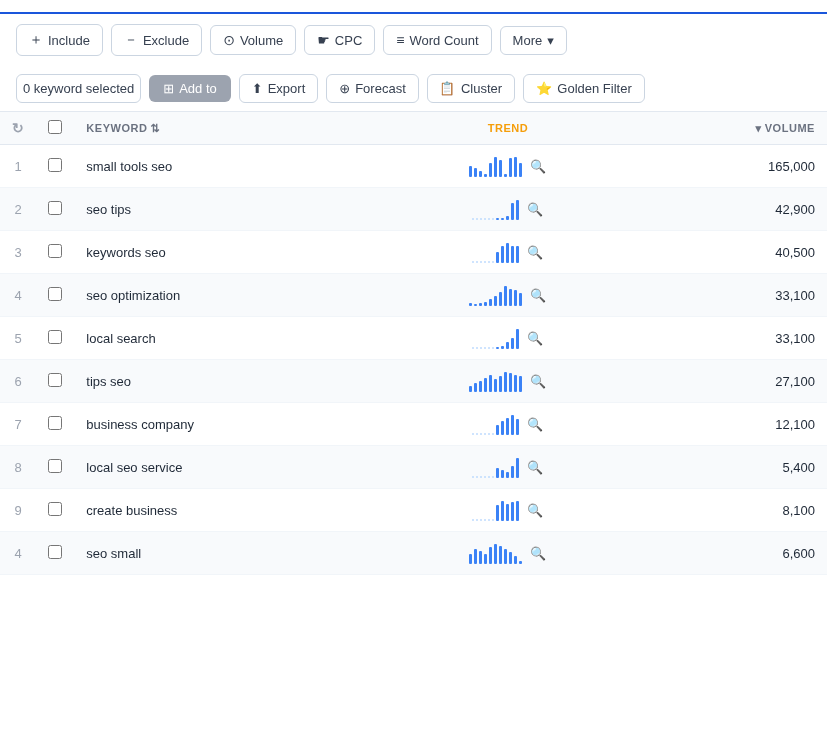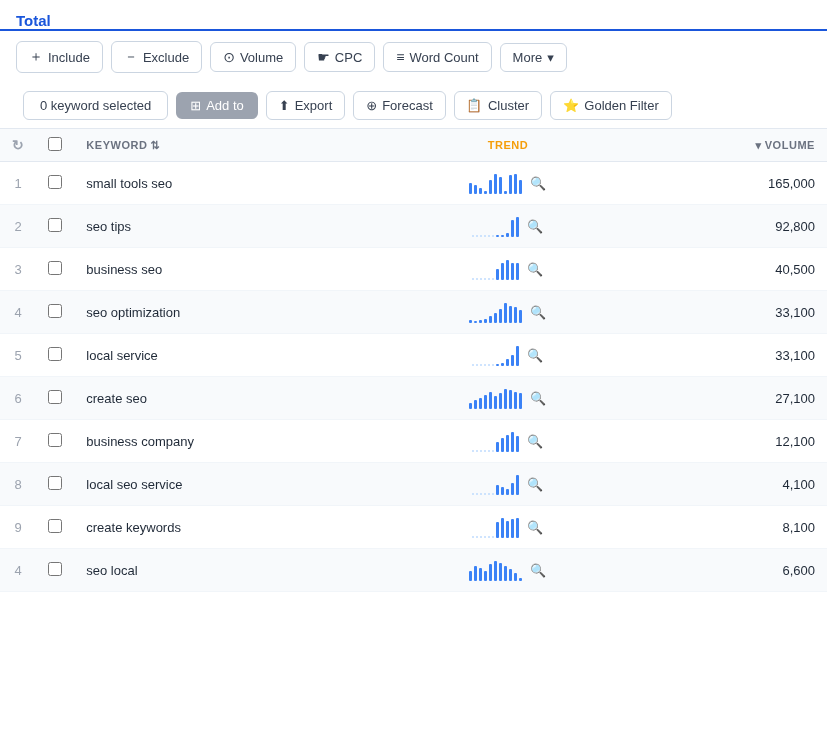--- a/index.html
+++ b/index.html
@@ -14,22 +14,22 @@
       display: flex; align-items: center; gap: 5px;
       border: 1.5px solid #cbd5e1; border-radius: 6px;
       padding: 6px 12px; background: #fff; cursor: pointer;
       font-size: 13px; color: #374151; white-space: nowrap;
     }
     .toolbar-btn .icon { font-size: 14px; }
 
     .action-bar { display: flex; align-items: center; gap: 8px; padding: 8px 16px; flex-wrap: wrap; }
     .keyword-selected-btn {
       border: 1.5px solid #cbd5e1; border-radius: 6px;
-      padding: 6px 16px; background: #fff; cursor: pointer;
-      font-size: 13px; color: #374151; margin-left: 7px;
+      padding: 6px 6px; background: #fff; cursor: pointer;
+      font-size: 13px; color: #374151;
     }
     .add-to-btn {
       display: flex; align-items: center; gap: 5px;
       border: none; border-radius: 6px;
       padding: 6px 14px; background: #9ca3af; cursor: pointer;
       font-size: 13px; color: #fff;
     }
     .action-btn {
       display: flex; align-items: center; gap: 5px;
       border: 1.5px solid #cbd5e1; border-radius: 6px;
@@ -65,21 +65,20 @@
     .trend-wrapper { display: flex; align-items: center; justify-content: center; gap: 4px; }
 
     .refresh-icon { color: #9ca3af; font-size: 14px; }
 
     .col-sort { cursor: pointer; display: inline-flex; align-items: center; gap: 3px; }
   </style>
 </head>
 <body>
 
 <div class="top-section">
-  <div class="total-title">Total</div>
 </div>
 
 <div class="toolbar">
   <button class="toolbar-btn">
     <span class="icon">＋</span>
     <span>Include</span>
   </button>
   <button class="toolbar-btn">
     <span class="icon">－</span>
     <span>Exclude</span>
@@ -195,26 +194,26 @@
                 <div class="bar" style="height: 2px; background: rgb(191, 219, 254); width: 2px; border-radius: 50%;"></div>
                 <div class="bar" style="height: 2px;"></div>
                 <div class="bar" style="height: 2px;"></div>
                 <div class="bar" style="height: 4px;"></div>
                 <div class="bar" style="height: 17px;"></div>
                 <div class="bar" style="height: 20px;"></div>
               </div>
               <button class="search-icon-btn">🔍</button>
             </div>
           </td>
-          <td class="volume">92,800</td>
+          <td class="volume">42,900</td>
         </tr>
         <tr>
           <td class="num">3</td>
           <td class="check"><input type="checkbox" style=""></td>
-          <td class="keyword-name">business seo</td>
+          <td class="keyword-name">keywords seo</td>
           <td class="trend">
             <div class="trend-wrapper">
               <div class="trend-chart">
                 <div class="bar" style="height: 2px; background: rgb(191, 219, 254); width: 2px; border-radius: 50%;"></div>
                 <div class="bar" style="height: 2px; background: rgb(191, 219, 254); width: 2px; border-radius: 50%;"></div>
                 <div class="bar" style="height: 2px; background: rgb(191, 219, 254); width: 2px; border-radius: 50%;"></div>
                 <div class="bar" style="height: 2px; background: rgb(191, 219, 254); width: 2px; border-radius: 50%;"></div>
                 <div class="bar" style="height: 2px; background: rgb(191, 219, 254); width: 2px; border-radius: 50%;"></div>
                 <div class="bar" style="height: 2px; background: rgb(191, 219, 254); width: 2px; border-radius: 50%;"></div>
                 <div class="bar" style="height: 11px;"></div>
@@ -248,21 +247,21 @@
                 <div class="bar" style="height: 13px;"></div>
               </div>
               <button class="search-icon-btn">🔍</button>
             </div>
           </td>
           <td class="volume">33,100</td>
         </tr>
         <tr>
           <td class="num">5</td>
           <td class="check"><input type="checkbox" style=""></td>
-          <td class="keyword-name">local service</td>
+          <td class="keyword-name">local search</td>
           <td class="trend">
             <div class="trend-wrapper">
               <div class="trend-chart">
                 <div class="bar" style="height: 2px; background: rgb(191, 219, 254); width: 2px; border-radius: 50%;"></div>
                 <div class="bar" style="height: 2px; background: rgb(191, 219, 254); width: 2px; border-radius: 50%;"></div>
                 <div class="bar" style="height: 2px; background: rgb(191, 219, 254); width: 2px; border-radius: 50%;"></div>
                 <div class="bar" style="height: 2px; background: rgb(191, 219, 254); width: 2px; border-radius: 50%;"></div>
                 <div class="bar" style="height: 2px; background: rgb(191, 219, 254); width: 2px; border-radius: 50%;"></div>
                 <div class="bar" style="height: 2px; background: rgb(191, 219, 254); width: 2px; border-radius: 50%;"></div>
                 <div class="bar" style="height: 2px;"></div>
@@ -272,21 +271,21 @@
                 <div class="bar" style="height: 20px;"></div>
               </div>
               <button class="search-icon-btn">🔍</button>
             </div>
           </td>
           <td class="volume">33,100</td>
         </tr>
         <tr>
           <td class="num">6</td>
           <td class="check"><input type="checkbox" style=""></td>
-          <td class="keyword-name">create seo</td>
+          <td class="keyword-name">tips seo</td>
           <td class="trend">
             <div class="trend-wrapper">
               <div class="trend-chart">
                 <div class="bar" style="height: 6px;"></div>
                 <div class="bar" style="height: 9px;"></div>
                 <div class="bar" style="height: 11px;"></div>
                 <div class="bar" style="height: 14px;"></div>
                 <div class="bar" style="height: 17px;"></div>
                 <div class="bar" style="height: 13px;"></div>
                 <div class="bar" style="height: 16px;"></div>
@@ -339,26 +338,26 @@
                 <div class="bar" style="height: 2px; background: rgb(191, 219, 254); width: 2px; border-radius: 50%;"></div>
                 <div class="bar" style="height: 10px;"></div>
                 <div class="bar" style="height: 8px;"></div>
                 <div class="bar" style="height: 6px;"></div>
                 <div class="bar" style="height: 12px;"></div>
                 <div class="bar" style="height: 20px;"></div>
               </div>
               <button class="search-icon-btn">🔍</button>
             </div>
           </td>
-          <td class="volume">4,100</td>
+          <td class="volume">5,400</td>
         </tr>
         <tr>
           <td class="num">9</td>
           <td class="check"><input type="checkbox" style=""></td>
-          <td class="keyword-name">create keywords</td>
+          <td class="keyword-name">create business</td>
           <td class="trend">
             <div class="trend-wrapper">
               <div class="trend-chart">
                 <div class="bar" style="height: 2px; background: rgb(191, 219, 254); width: 2px; border-radius: 50%;"></div>
                 <div class="bar" style="height: 2px; background: rgb(191, 219, 254); width: 2px; border-radius: 50%;"></div>
                 <div class="bar" style="height: 2px; background: rgb(191, 219, 254); width: 2px; border-radius: 50%;"></div>
                 <div class="bar" style="height: 2px; background: rgb(191, 219, 254); width: 2px; border-radius: 50%;"></div>
                 <div class="bar" style="height: 2px; background: rgb(191, 219, 254); width: 2px; border-radius: 50%;"></div>
                 <div class="bar" style="height: 2px; background: rgb(191, 219, 254); width: 2px; border-radius: 50%;"></div>
                 <div class="bar" style="height: 16px;"></div>
@@ -368,21 +367,21 @@
                 <div class="bar" style="height: 20px;"></div>
               </div>
               <button class="search-icon-btn">🔍</button>
             </div>
           </td>
           <td class="volume">8,100</td>
         </tr>
         <tr>
           <td class="num">4</td>
           <td class="check"><input type="checkbox" style=""></td>
-          <td class="keyword-name">seo local</td>
+          <td class="keyword-name">seo small</td>
           <td class="trend">
             <div class="trend-wrapper">
               <div class="trend-chart">
                 <div class="bar" style="height: 10px;"></div>
                 <div class="bar" style="height: 15px;"></div>
                 <div class="bar" style="height: 13px;"></div>
                 <div class="bar" style="height: 10px;"></div>
                 <div class="bar" style="height: 17px;"></div>
                 <div class="bar" style="height: 20px;"></div>
                 <div class="bar" style="height: 18px;"></div>

